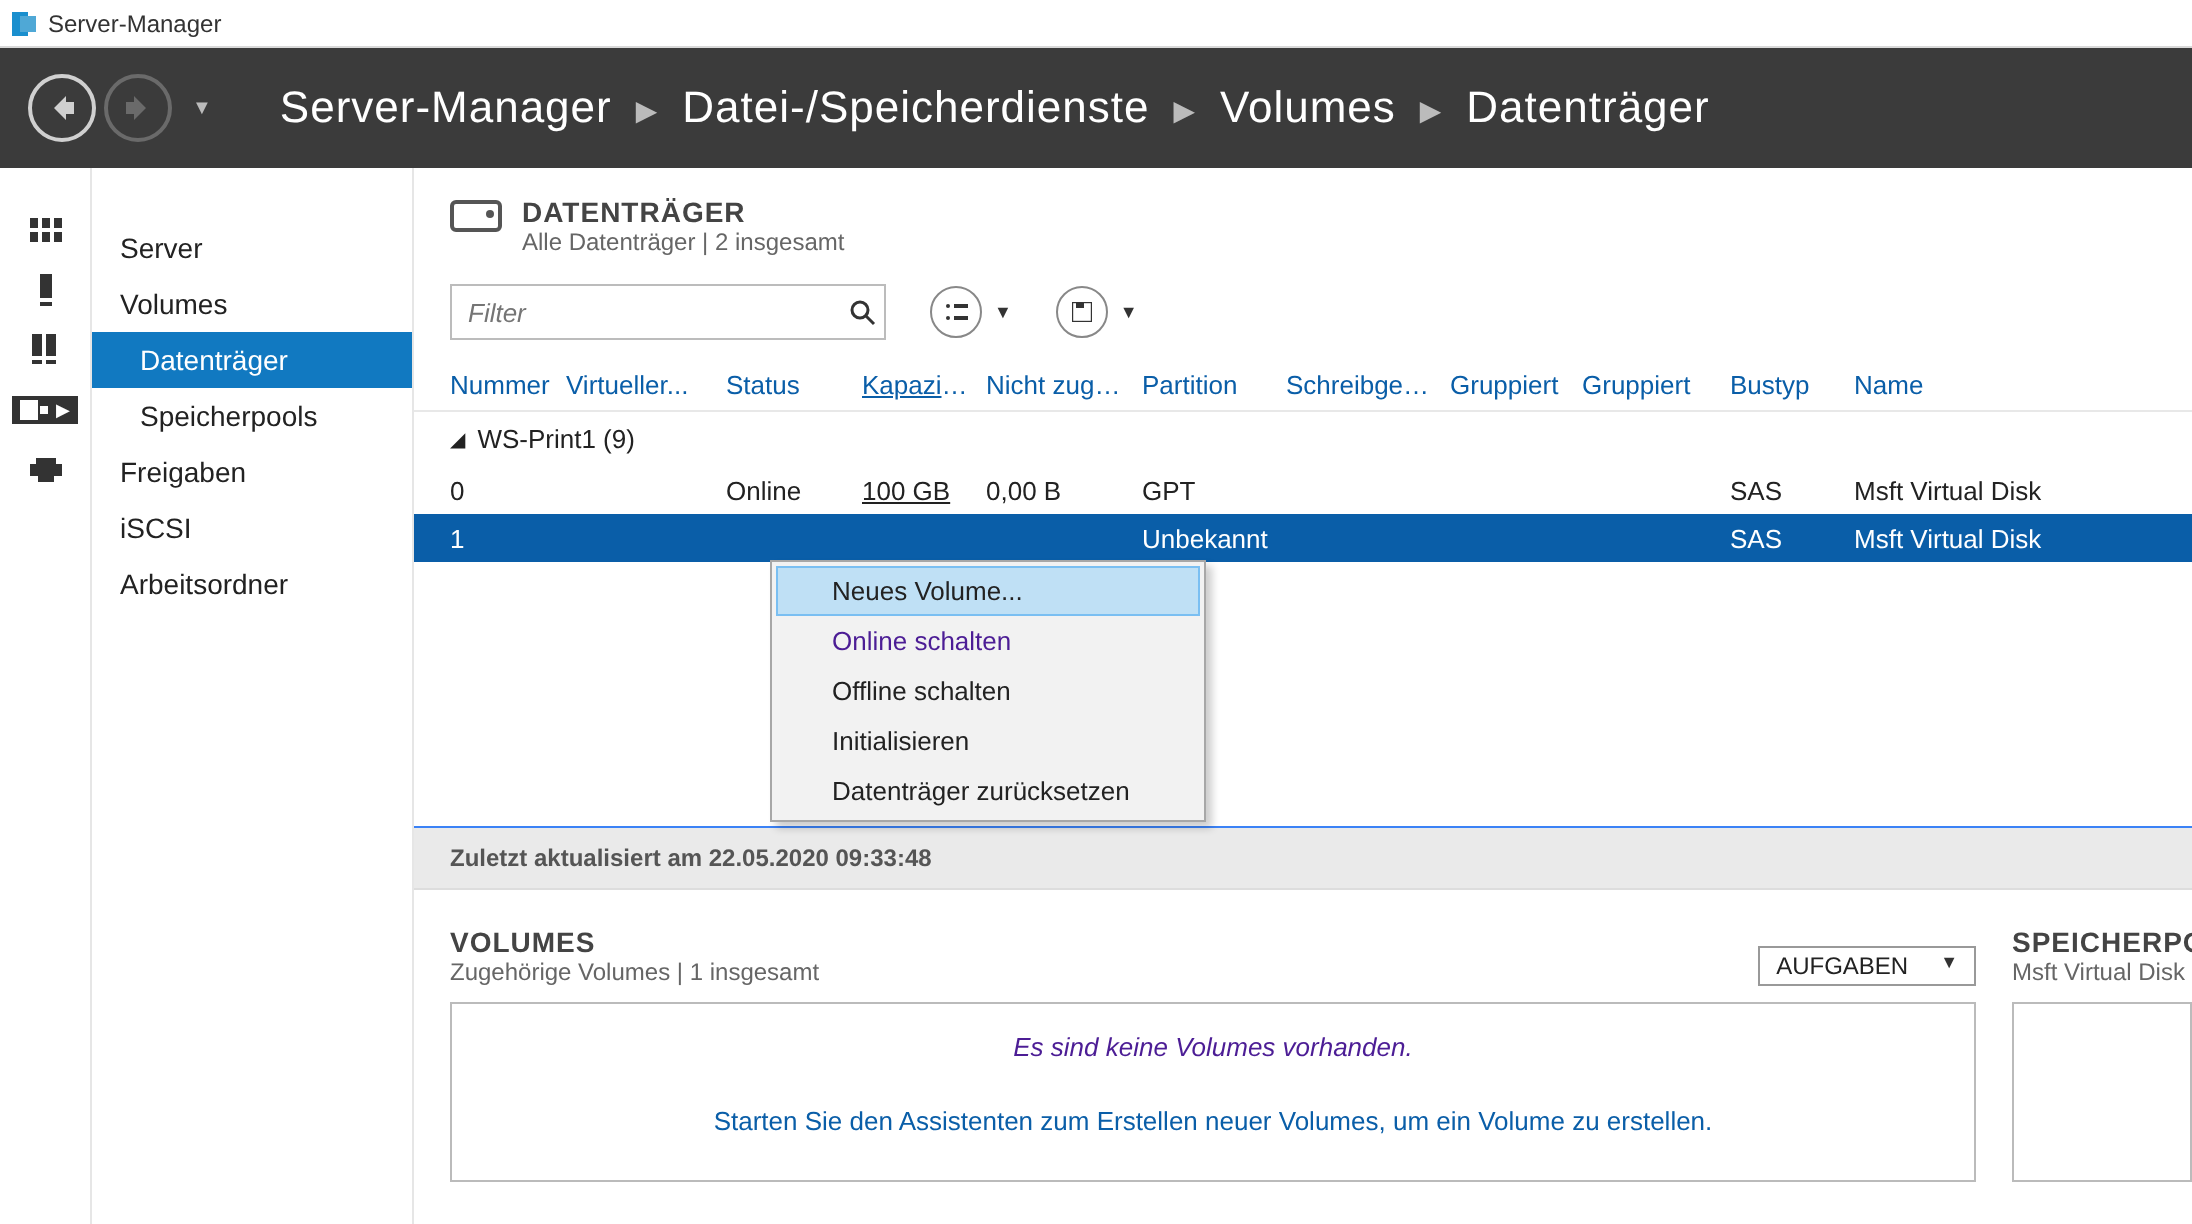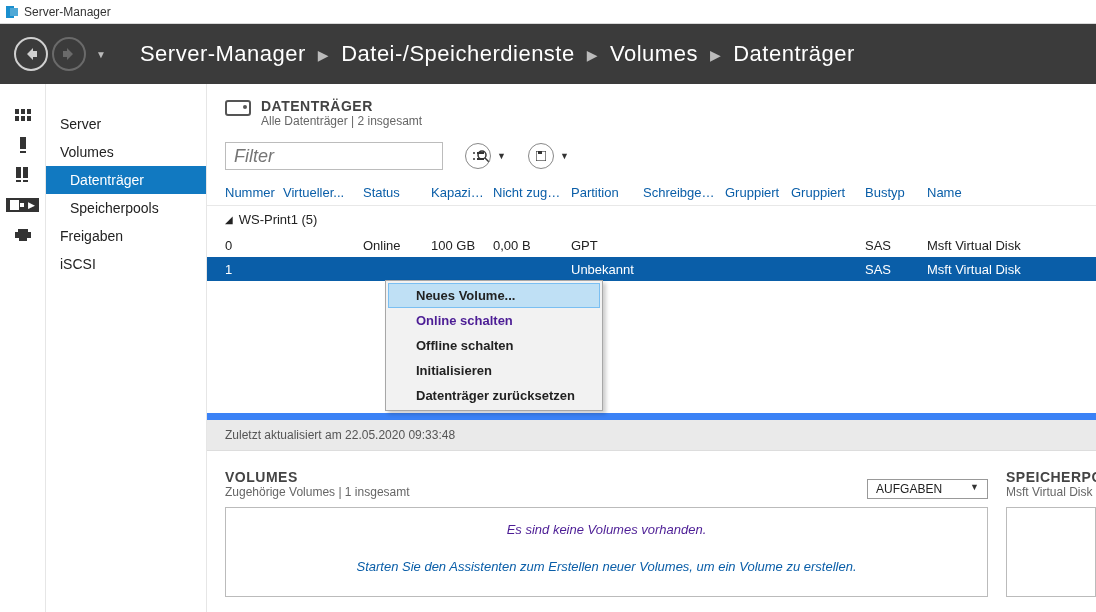--- a/index.html
+++ b/index.html
@@ -30,64 +30,64 @@
 
   .content { flex: 1; border-left: 1px solid #e6e6e6; display:flex; flex-direction:column; overflow:hidden;}
   .section-head { display:flex; align-items:flex-start; padding: 14px 18px 10px 18px; }
   .disk-ico { width: 26px; height: 16px; border:2px solid #555; border-radius:3px; margin-right:10px; position:relative; top:2px;}
   .disk-ico::after { content:""; position:absolute; right:2px; top:3px; width:4px; height:4px; border-radius:50%; background:#555;}
   .sh-text .t1 { font-size: 14px; font-weight: 600; color:#444; letter-spacing:.5px;}
   .sh-text .t2 { font-size: 12px; color:#666; }
 
   .filterbar { display:flex; align-items:center; padding: 4px 18px 10px 18px; gap: 22px;}
   .searchbox { width: 218px; height: 28px; border:1px solid #bcbcbc; display:flex; align-items:center; }
-  .searchbox input { flex:1; border:none; outline:none; padding:0 8px; font-style: italic; font-size:18px; color:#ef4444; background:transparent;}
+  .searchbox input { flex:1; border:none; outline:none; padding:0 8px; font-style: italic; font-size:13px; color:#ef4444; background:transparent;}
   .searchbox .sico { width:26px; display:flex; align-items:center; justify-content:center; font-size:14px;}
   .circlebtn { width:26px; height:26px; border:1px solid #888; border-radius:50%; display:flex; align-items:center; justify-content:center; font-size:12px;}
   .drop { display:flex; align-items:center; gap:6px;}
   .tri { font-size:9px; color:#333;}
 
   .table { font-size: 13px; }
   .thead { display:flex; padding: 0 18px; height: 26px; align-items:center; color:#0a5ea8; border-bottom: 1px solid #e8e8e8; justify-content: flex-end;}
   .cell { overflow:hidden; white-space:nowrap; text-overflow:ellipsis; padding-right:8px;}
   .c-num { width: 58px; }
   .c-virt { width: 80px; }
   .c-status { width: 68px; }
-  .c-cap { width: 62px; }
+  .c-cap { width: 62px; text-decoration: underline; }
   .c-free { width: 78px; }
   .c-part { width: 72px; }
   .c-write { width: 82px; }
   .c-grp { width: 66px; }
   .c-sub { width: 74px; }
   .c-bus { width: 62px; }
   .c-name { flex:1; }
 
   .group { padding: 6px 18px; font-size:13px; display:flex; align-items:center;}
   .group .arrow { margin-right:6px; font-size:10px;}
   .row { display:flex; padding: 0 18px; height:24px; align-items:center; }
   .row.sel { background:#0a5ea8; color:#fff; }
   .row .cell { }
 
   .ctx { position:absolute; left: 385px; top: 280px; width: 218px; background:#f2f2f2; border:1px solid #a7a7a7; box-shadow: 3px 3px 4px rgba(0,0,0,.2); padding:2px;}
-  .ctx .mitem { padding: 5px 10px 5px 28px; font-size:13px; color:#222;font-weight:bold;}
+  .ctx .mitem { padding: 5px 10px 5px 28px; font-size:13px; color:#222;}
   .ctx .mitem.hover { background:#bfe0f5; border:1px solid #7abff2; padding:4px 9px 4px 27px;}
   .ctx .mitem.disabled { color:#4c1d95; }
 
-  .status { background:#eaeaea; margin: 0; padding: 8px 18px; font-size:12px; color:#555; border-top:7px solid #3b82f6; border-bottom:1px solid #ddd;}
+  .status { background:#eaeaea; margin: 0; padding: 8px 18px; font-size:12px; color:#555; border-top:1px solid #3b82f6; border-bottom:1px solid #ddd;font-weight:bold;}
 
   .lower { display:flex; padding: 18px 0 0 18px; gap: 18px; overflow:hidden;}
   .panel { display:flex; flex-direction:column; }
   .panel.left { flex:1; }
   .panel .ph { display:flex; justify-content:space-between; align-items:flex-end; }
   .panel .pt { font-size:14px; font-weight:600; color:#444; letter-spacing:.5px;}
   .panel .ps { font-size:12px; color:#666;}
-  .tasks { border:1px solid #999; padding:2px 8px; font-size:12px; display:flex; align-items:flex-start; gap:28px;}
+  .tasks { border:1px solid #999; padding:2px 8px; font-size:12px; display:flex; align-items:flex-start; gap:16px;}
   .lbox { border:1px solid #bbb; margin-top:8px; height: 90px; overflow:hidden; text-align:center; padding-top:14px;}
   .lbox .l1 { font-style:italic; color:#4c1d95; font-size:13px;}
-  .lbox .l2 { font-style:italic; color:#0a5ea8; font-size:13px; margin-top:22px;}
+  .lbox .l2 { color:#0a5ea8; font-size:13px; margin-top:22px;}
   .panel.right { width: 90px; overflow:hidden;}
 </style>
 </head>
 <body>
 
 <div class="titlebar">
   <span class="ico"></span>
   <span>Server-Manager</span>
 </div>
 
@@ -157,20 +157,21 @@
       </div>
   </div>
 
   <div class="sidenav">
     <div class="item"><span>Server</span></div>
     <div class="item"><span>Volumes</span></div>
     <div class="subitem selected"><span>Datenträger</span></div>
     <div class="subitem"><span>Speicherpools</span></div>
     <div class="item"><span>Freigaben</span></div>
     <div class="item"><span>iSCSI</span></div>
+    <div class="item"><span>Arbeitsordner</span></div>
   </div>
 
   <div class="content">
 
     <div class="section-head">
       <div class="disk-ico"></div>
       <div class="sh-text">
         <div class="t1">DATENTRÄGER</div>
         <div class="t2">Alle Datenträger | 2 insgesamt</div>
       </div>
@@ -218,21 +219,21 @@
         <div class="cell c-part">Partition</div>
         <div class="cell c-write">Schreibges...</div>
         <div class="cell c-grp">Gruppiert</div>
         <div class="cell c-sub">Gruppiert</div>
         <div class="cell c-bus">Bustyp</div>
         <div class="cell c-name">Name</div>
       </div>
 
       <div class="group">
         <span class="arrow">◢</span>
-        <span>WS-Print1 (5)</span>
+        <span>WS-Print1 (9)</span>
       </div>
 
       <div class="row">
         <div class="cell c-num">0</div>
         <div class="cell c-virt"></div>
         <div class="cell c-status">Online</div>
         <div class="cell c-cap">100 GB</div>
         <div class="cell c-free">0,00 B</div>
         <div class="cell c-part">GPT</div>
         <div class="cell c-write"></div>

